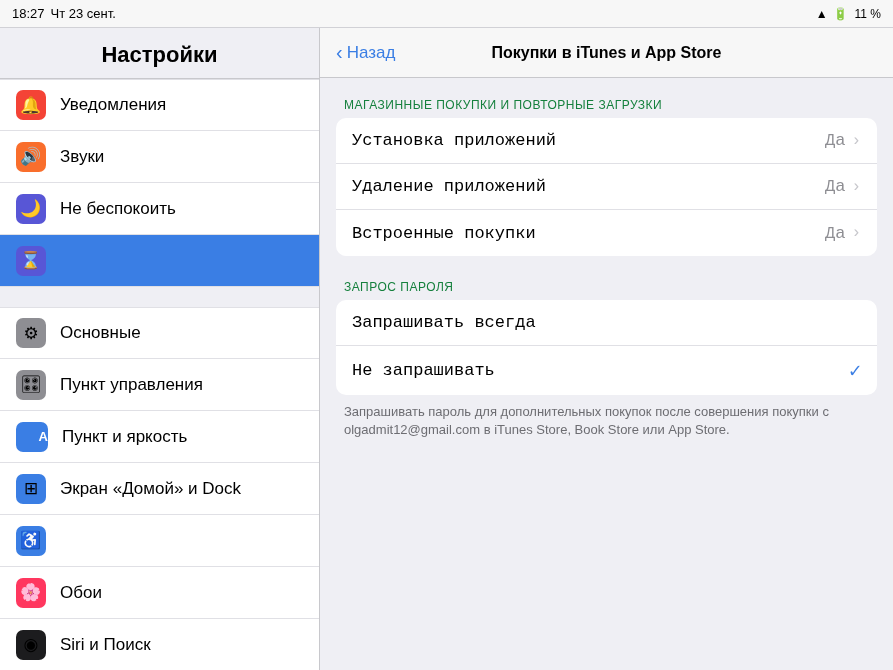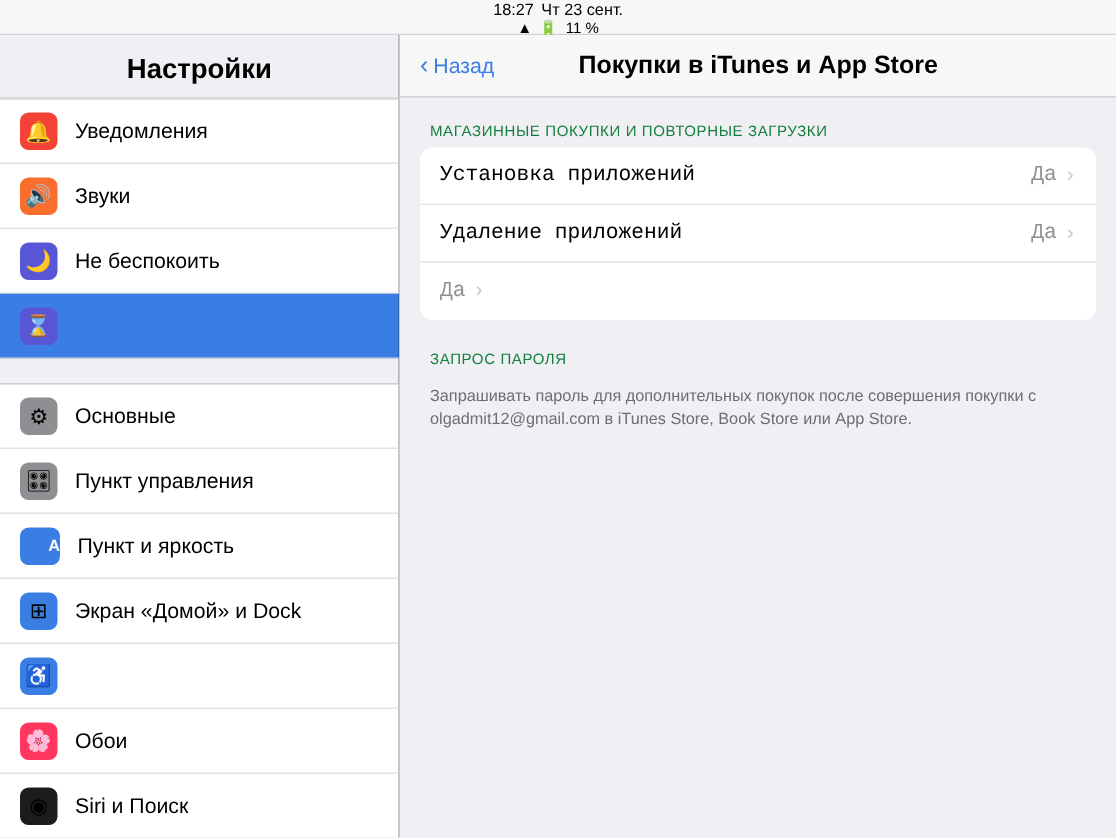--- a/index.html
+++ b/index.html
@@ -18,36 +18,35 @@
       background: #f7f7f7;
       height: 28px;
       display: flex;
       align-items: center;
       justify-content: space-between;
       padding: 0 12px;
       font-size: 13px;
       font-weight: 500;
       border-bottom: 1px solid #d1d1d6;
       flex-shrink: 0;
-      flex-direction: column;
     }
     .status-left { display: flex; align-items: center; gap: 6px; }
     .status-right { display: flex; align-items: center; gap: 6px; font-size: 12px; }
 
     
     .main-layout {
       display: flex;
       flex: 1;
       overflow: hidden;
     }
 
     
     .sidebar {
       width: 320px;
-      background: #0f172a;
+      background: #fde047;
       flex-shrink: 0;
       overflow-y: auto;
       border-right: 1px solid #c8c8cc;
     }
     .sidebar-header {
       background: #efeff4;
       padding: 14px 16px 10px 16px;
       text-align: center;
       font-size: 22px;
       font-weight: 600;
@@ -113,21 +112,21 @@
       align-items: center;
       color: #3a7ee4;
       font-size: 17px;
       cursor: pointer;
       gap: 4px;
     }
     .right-header-title {
       position: absolute;
       left: 50%;
       transform: translateX(-50%);
-      font-size: 20px;
+      font-size: 16px;
       font-weight: 600;
       color: #000;
       white-space: nowrap;
     }
 
     
     .section {
       margin: 20px 16px 0 16px;
     }
     .section-header {
@@ -268,26 +267,36 @@
           <span class="section-row-label">Установка приложений</span>
           <span class="section-row-value">Да</span>
           <span class="chevron">›</span>
         </div>
         <div class="section-row">
           <span class="section-row-label">Удаление приложений</span>
           <span class="section-row-value">Да</span>
           <span class="chevron">›</span>
         </div>
         <div class="section-row">
+          <span class="section-row-label">Встроенные покупки</span>
           <span class="section-row-value">Да</span>
           <span class="chevron">›</span>
         </div>
       </div>
     </div>
 
     <div class="section" style="margin-top:24px;">
       <div class="section-header">ЗАПРОС ПАРОЛЯ</div>
+      <div class="section-body">
+        <div class="section-row">
+          <span class="section-row-label">Запрашивать всегда</span>
+        </div>
+        <div class="section-row">
+          <span class="section-row-label">Не запрашивать</span>
+          <span class="checkmark">✓</span>
+        </div>
+      </div>
       <div class="section-note">Запрашивать пароль для дополнительных покупок после совершения покупки с olgadmit12@gmail.com в iTunes Store, Book Store или App Store.</div>
     </div>
 
   </div>
 
 </div>
 
 </body></html>

